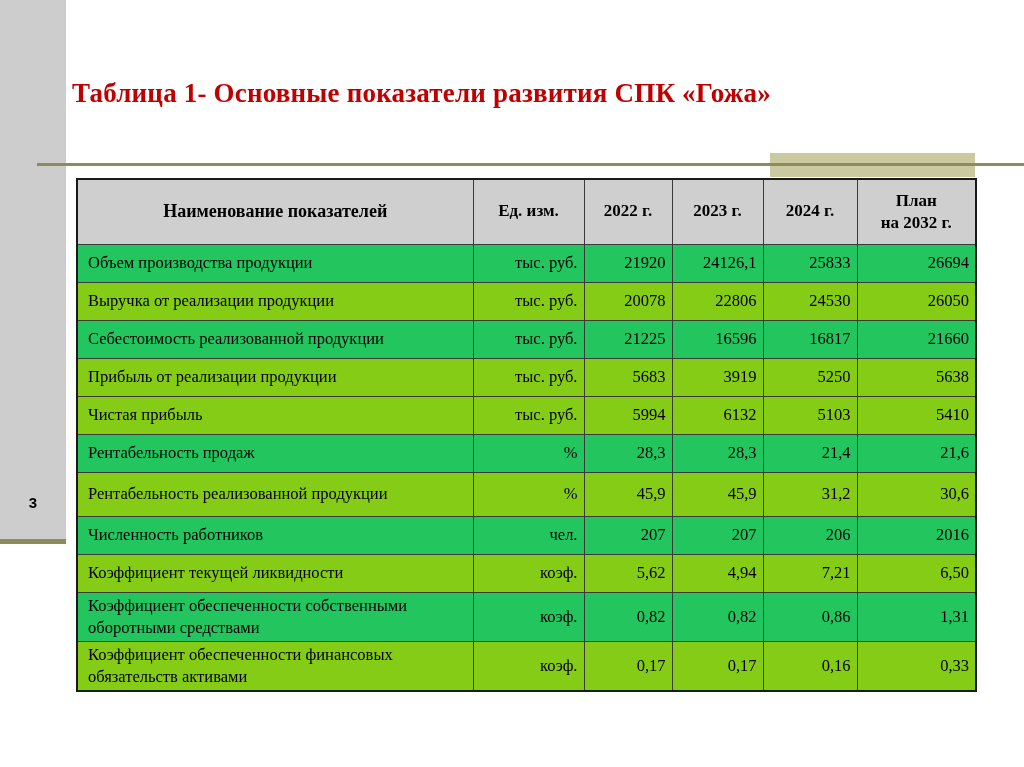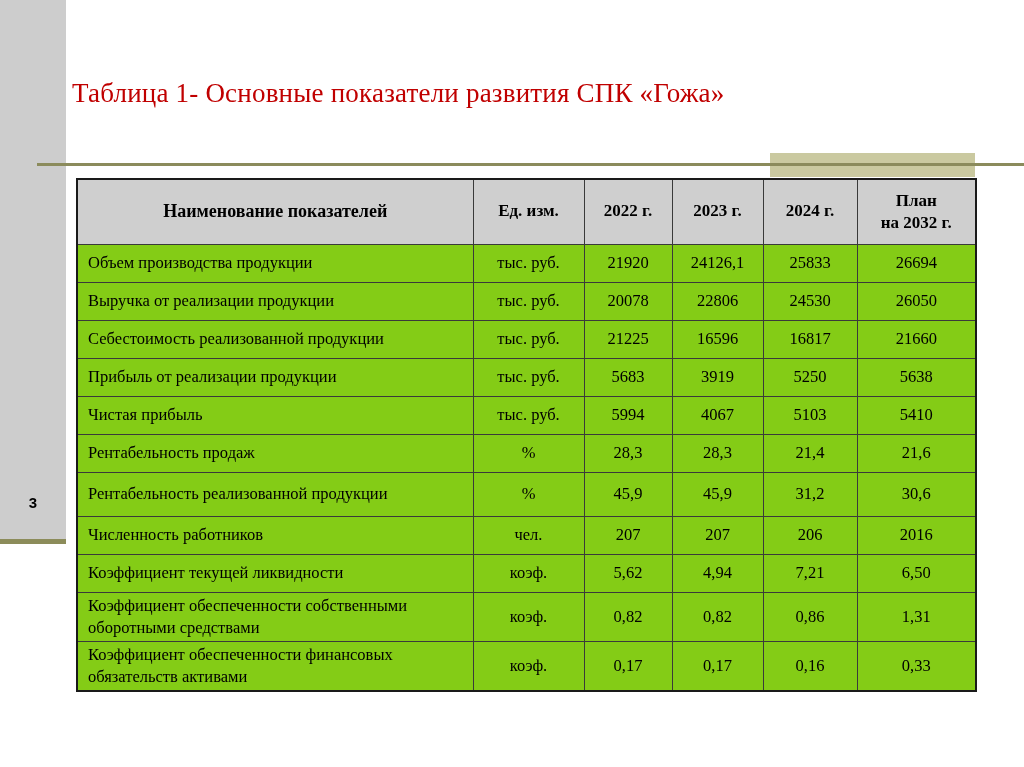--- a/index.html
+++ b/index.html
@@ -44,21 +44,21 @@
     font-size: 15px;
     color: #000000;
   }
 
   .title {
     position: absolute;
     left: 72px;
     top: 78px;
     width: 900px;
     font-family: "Liberation Serif", "DejaVu Serif", serif;
-    font-weight: normal;
+    font-weight: bold;
     font-size: 27px;
     color: #c00000;
     letter-spacing: 0.2px;
     white-space: nowrap;
   }
 
   .accent-block {
     position: absolute;
     left: 770px;
     top: 153px;
@@ -123,24 +123,24 @@
     height: 38px;
     padding: 2px 6px;
     vertical-align: middle;
   }
   table.data tbody td.label {
     text-align: left;
     padding-left: 10px;
   }
   table.data tbody td.val,
   table.data tbody td.unit {
-    text-align: center;
-  }
-
-  table.data tbody tr.shade td { background: #84cc16; }
+    text-align: right;
+  }
+
+  table.data tbody tr.shade td { background: #22c55e; }
   table.data tbody tr.plain td { background: #84cc16; }
   table.data tbody tr.tall td  { height: 44px; }
   table.data tbody tr.tall td.label { line-height: 1.34; }
 </style>
 </head>
 <body>
 
 <div class="slide">
 
   <div class="side-bar"></div>
@@ -205,21 +205,21 @@
             <td class="unit">тыс. руб.</td>
             <td class="val">5683</td>
             <td class="val">3919</td>
             <td class="val">5250</td>
             <td class="val">5638</td>
           </tr>
           <tr class="plain">
             <td class="label">Чистая прибыль</td>
             <td class="unit">тыс. руб.</td>
             <td class="val">5994</td>
-            <td class="val">4067</td>
+            <td class="val">6132</td>
             <td class="val">5103</td>
             <td class="val">5410</td>
           </tr>
           <tr class="shade">
             <td class="label">Рентабельность продаж</td>
             <td class="unit">%</td>
             <td class="val">28,3</td>
             <td class="val">28,3</td>
             <td class="val">21,4</td>
             <td class="val">21,6</td>

